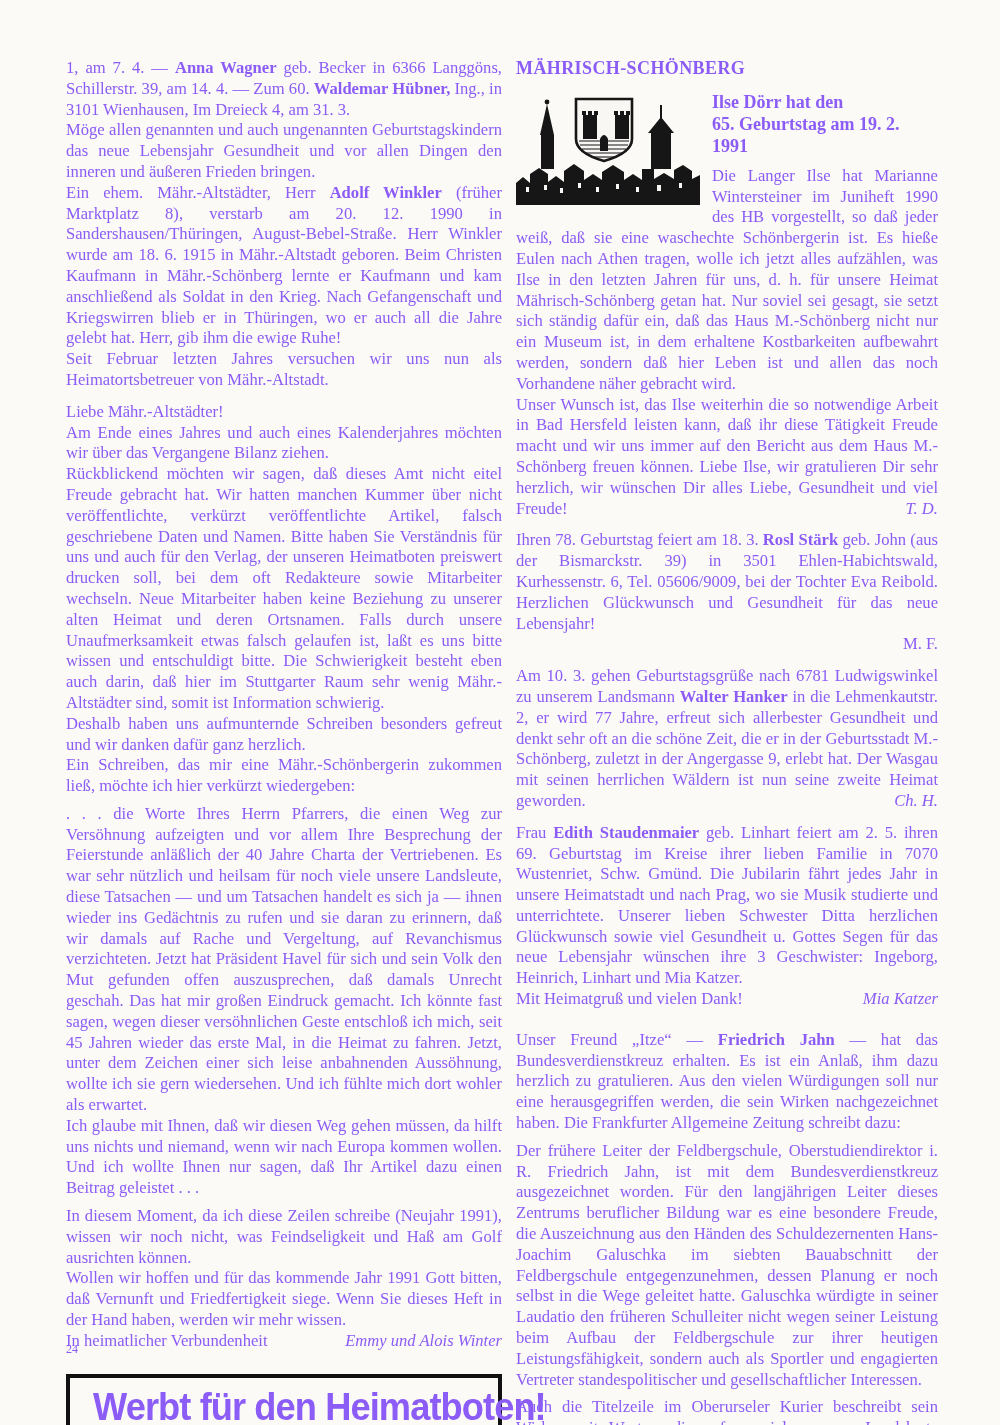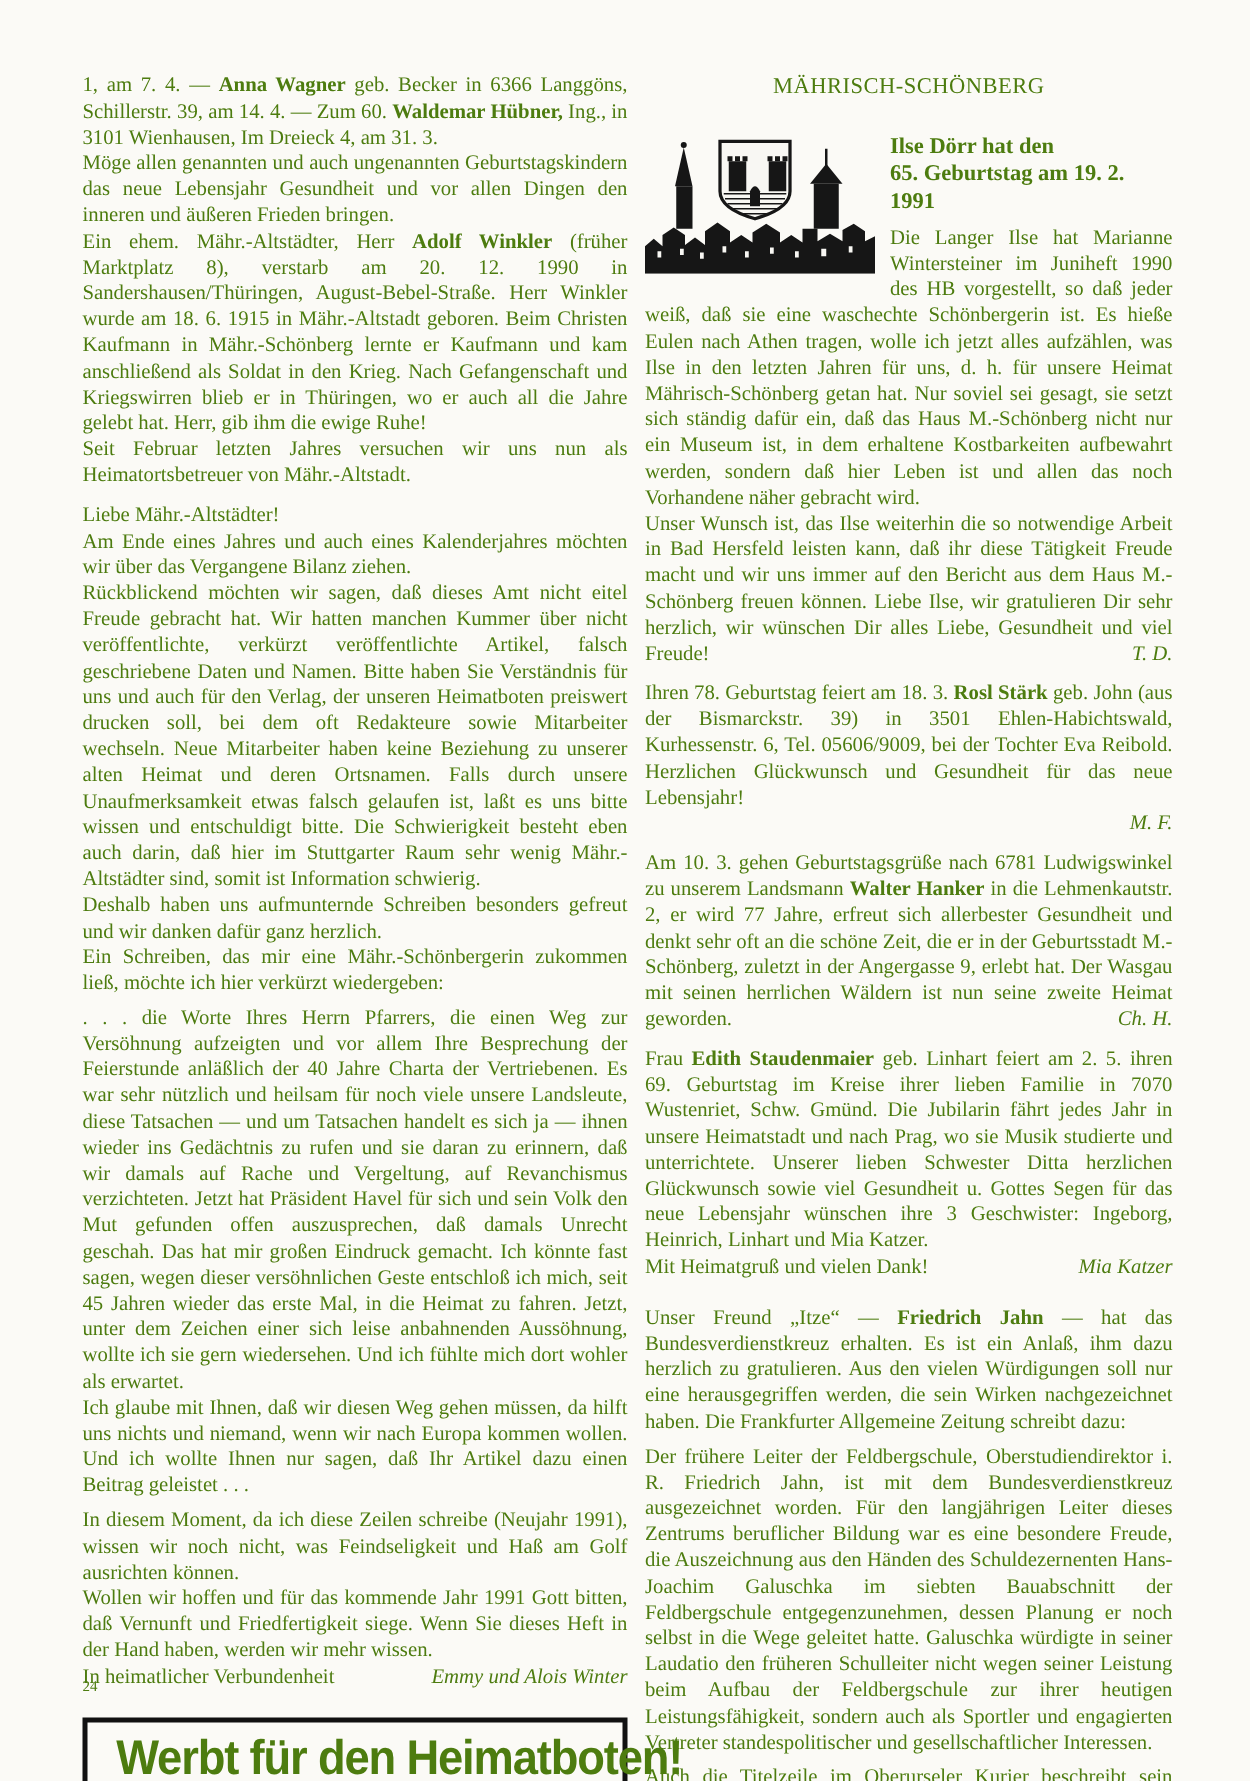--- a/index.html
+++ b/index.html
@@ -1,32 +1,32 @@
 <!DOCTYPE html>
 <html><head>
 <meta charset="utf-8">
 <style>
   html,body{margin:0;padding:0;background:#888;}
-  .page{position:relative;width:1000px;height:1425px;margin:0 auto;background:#fbfaf6;color:#4d7c0f;
+  .page{position:relative;width:1000px;height:1425px;margin:0 auto;background:#fbfaf6;color:#8b5cf6;
         font-family:"Liberation Serif","DejaVu Serif",serif;overflow:hidden;}
   .columns{display:flex;gap:14px;padding:58px 62px 0 66px;}
   .col{font-size:16.6px;line-height:20.8px;text-align:justify;}
   .col-left{width:436px;}
   .col-right{width:424px;}
   .para{margin:0;}
   .b{font-weight:bold;}
   .i{margin-top:20px;}
   .gap-sm{margin-top:7px;}
   .gap-md{margin-top:11px;}
   .gap-lg{margin-top:20px;}
   .sigf{float:right;font-style:italic;font-family:Liberation Serif, serif;}
-  .sigline{text-align:right;font-style:italic;}
+  .sigline{text-align:right;}
   .sigrow{display:flex;justify-content:space-between;gap:16px;}
   .sigrow .right{font-style:italic;white-space:nowrap;}
-  .rc-title{font-weight:normal;font-size:18px;text-align:center;letter-spacing:.4px;margin-bottom:26px;}
+  .rc-title{font-weight:bold;font-size:18px;text-align:left;letter-spacing:.4px;margin-bottom:12px;}
   .rc-subhead{font-weight:bold;font-size:18px;line-height:22px;text-align:left;margin:2px 0 9px 0;}
   .town-float{float:left;margin:4px 12px 4px 0;width:184px;height:110px;}
   .bannerbox{margin-top:22px;border:4px solid #111;padding:9px 6px 14px 6px;text-align:center;background:#fbfaf6;}
   .bannertext{display:inline-block;font-family:"Liberation Sans","DejaVu Sans",sans-serif;font-weight:bold;
               font-size:39px;line-height:1;letter-spacing:-1px;transform:scaleX(.93);white-space:nowrap;}
   .pagenum{position:absolute;left:66px;top:1342px;font-size:12px;}
 </style>
 </head>
 <body>
 

